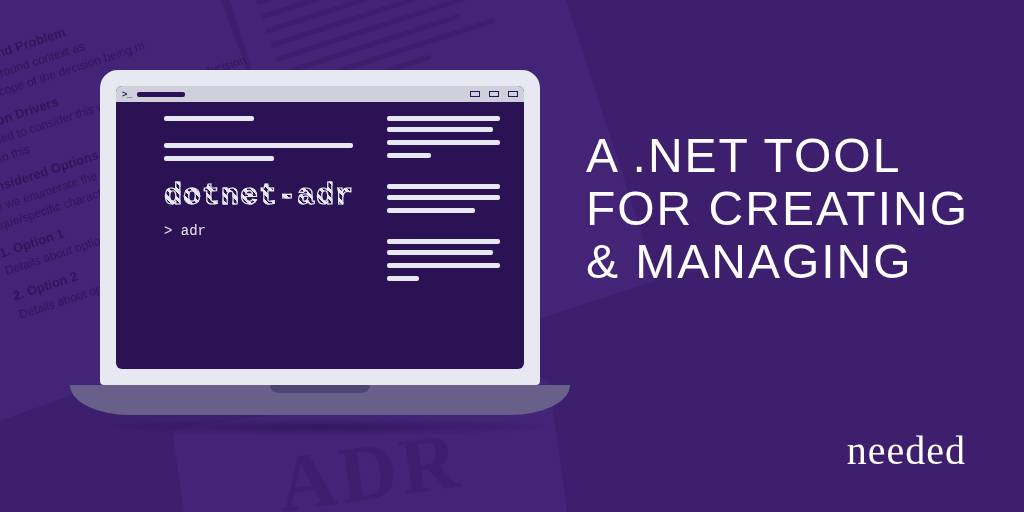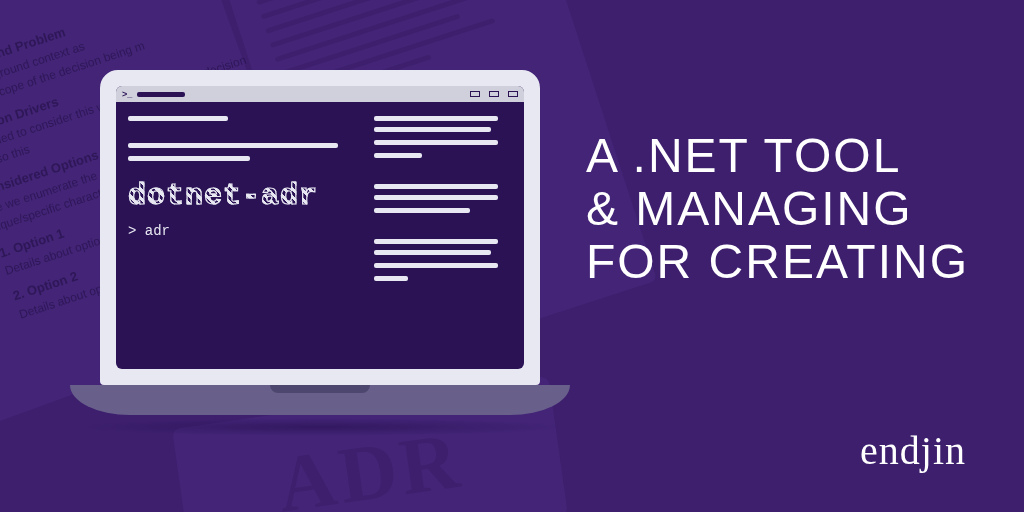--- a/index.html
+++ b/index.html
@@ -125,20 +125,21 @@
     }
     .tb-btn + .tb-btn { margin-left: 4px; }
 
     .screen-content {
       position: absolute;
       top: 16px;
       left: 0;
       right: 0;
       bottom: 0;
       display: flex;
+      padding-left: 36px;
     }
     .left-pane {
       flex: 1.6;
       padding: 14px 12px;
     }
     .right-pane {
       flex: 1;
       padding: 14px 12px;
       display: flex;
       flex-direction: column;
@@ -298,17 +299,17 @@
           </div>
         </div>
       </div>
     </div>
   </div>
   <div class="laptop-base"></div>
 </div>
 
 <div class="headline">
   <div>A .NET TOOL</div>
+  <div>FOR CREATING</div>
   <div>&amp; MANAGING</div>
-  <div>FOR CREATING</div>
-</div>
-
-<div class="brand">endjin</div>
+</div>
+
+<div class="brand">needed</div>
 
 </body></html>

